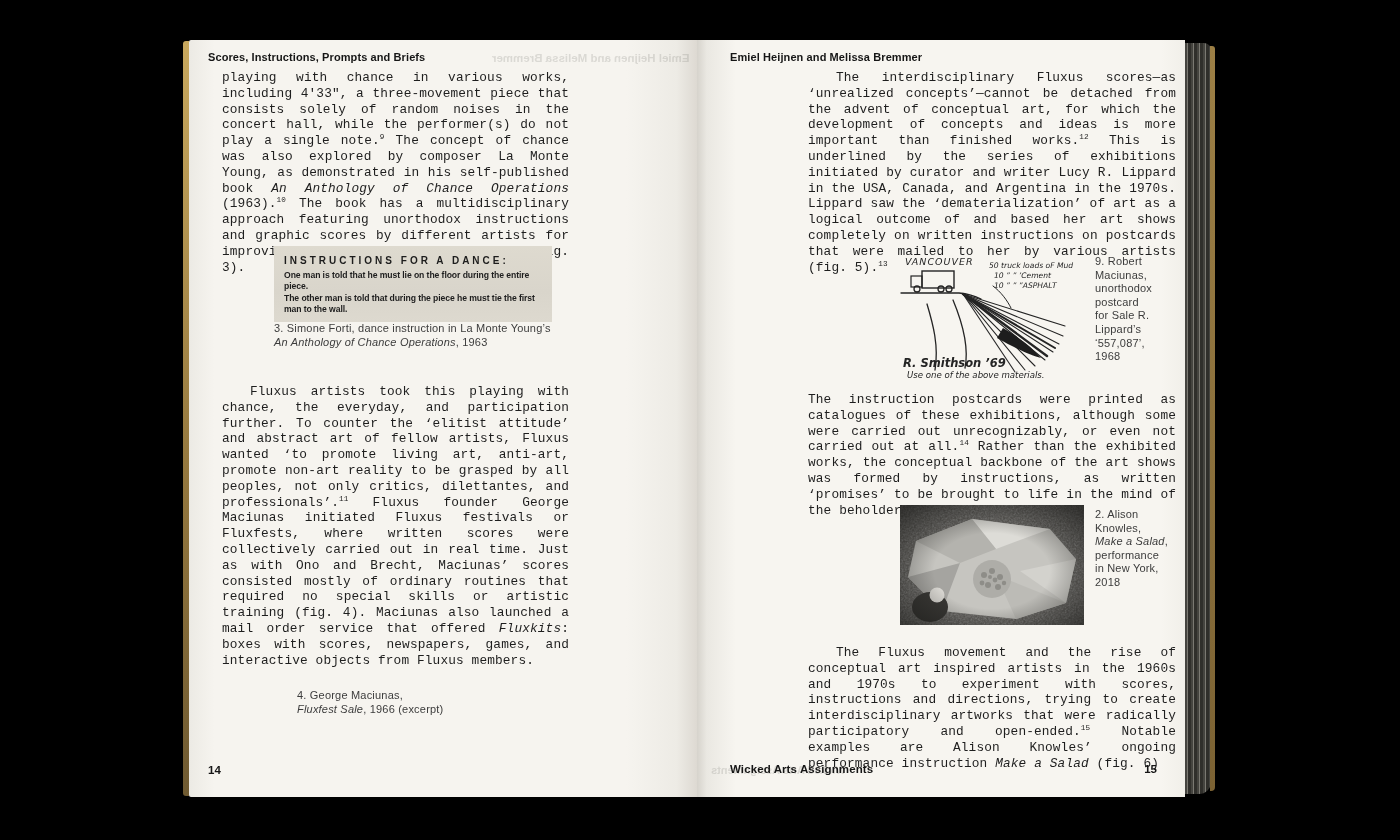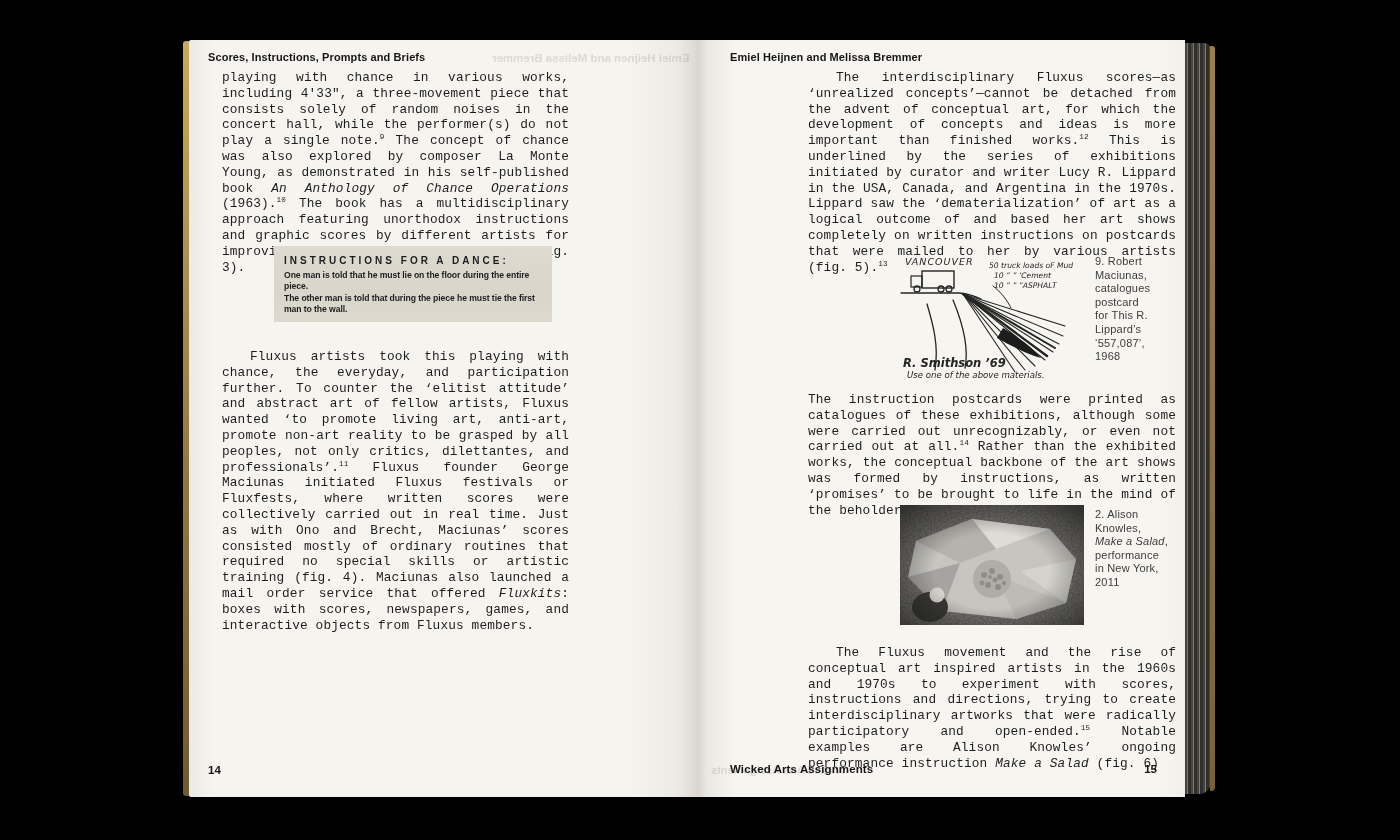--- a/index.html
+++ b/index.html
@@ -58,25 +58,30 @@
 
       <div class="clipbox box-dance" style="left:85px;top:206px;width:258px;">
         <div class="bx-title">INSTRUCTIONS FOR A DANCE:</div>
         <div class="bx-lines">
             <div>One man is told that he must lie on the floor during the entire</div>
             <div>piece.</div>
             <div>The other man is told that during the piece he must tie the first</div>
             <div>man to the wall.</div>
           </div>
       </div>
-
-      <div class="para" style="left:33px;top:309px;width:347px;">
+      <div class="caption" style="left:85px;top:282px;width:282px;"><span>3. Simone Forti, dance instruction in La Monte Young’s </span><span class="it">An Anthology of Chance Operations</span><span>, 1963</span></div>
+
+      <div class="para" style="left:33px;top:344px;width:347px;">
         <div class="indent"><span>Fluxus artists took this playing with chance, the everyday, and participation further. To counter the ‘elitist attitude’ and abstract art of fellow artists, Fluxus wanted ‘to promote living art, anti-art, promote non-art reality to be grasped by all peoples, not only critics, dilettantes, and professionals’.</span><span class="sup">11</span><span> Fluxus founder George Maciunas initiated Fluxus festivals or Fluxfests, where written scores were collectively carried out in real time. Just as with Ono and Brecht, Maciunas’ scores consisted mostly of ordinary routines that required no special skills or artistic training (fig. 4). Maciunas also launched a mail order service that offered </span><span class="it">Fluxkits</span><span>: boxes with scores, newspapers, games, and interactive objects from Fluxus members.</span></div>
       </div>
 
+      <div class="caption" style="left:108px;top:649px;width:220px;">
+          <div>4. George Maciunas,</div>
+          <div><span class="it">Fluxfest Sale</span><span>, 1966 (excerpt)</span></div>
+        </div>
 
       <div class="pgnum" style="left:19px;top:724px;">14</div>
     </div>
 
     <div class="page page-right">
       <div class="pg-header" style="left:33px;">Emiel Heijnen and Melissa Bremmer</div>
 
       <div class="para" style="left:111px;top:30px;width:368px;">
         <div class="indent"><span>The interdisciplinary Fluxus scores—as ‘unrealized concepts’—cannot be detached from the advent of conceptual art, for which the development of concepts and ideas is more important than finished works.</span><span class="sup">12</span><span> This is underlined by the series of exhibitions initiated by curator and writer Lucy R. Lippard in the USA, Canada, and Argentina in the 1970s. Lippard saw the ‘dematerialization’ of art as a logical outcome of and based her art shows completely on written instructions on postcards that were mailed to her by various artists (fig. 5).</span><span class="sup">13</span></div>
       </div>
@@ -116,23 +121,23 @@
             <text x="97" y="26" font-size="7.6">10 ”    ”   ’Cement</text>
             <text x="97" y="36" font-size="7.6">10 ”    ”  ”ASPHALT</text>
             <text x="6" y="115" font-size="11.5" font-weight="bold">R. Smithson ’69</text>
             <text x="10" y="126" font-size="8.6">Use one of the above materials.</text>
           </g>
         </svg>
       </div>
       <div class="caption" style="left:398px;top:215px;width:86px;">
           <div>9. Robert</div>
           <div>Maciunas,</div>
-          <div>catalogues</div>
+          <div>unorthodox</div>
           <div>postcard</div>
-          <div>for This R.</div>
+          <div>for Sale R.</div>
           <div>Lippard’s</div>
           <div>‘557,087’,</div>
           <div>1968</div>
         </div>
 
       <div class="para" style="left:111px;top:352px;width:368px;"><span>The instruction postcards were printed as catalogues of these exhibitions, although some were carried out unrecognizably, or even not carried out at all.</span><span class="sup">14</span><span> Rather than the exhibited works, the conceptual backbone of the art shows was formed by instructions, as written ‘promises’ to be brought to life in the mind of the beholder.</span></div>
 
       <div class="figimg" style="left:203px;top:465px;width:184px;height:120px;">
         <svg width="184" height="120" viewBox="0 0 184 120">
           <defs>
@@ -169,21 +174,21 @@
           <circle cx="37" cy="90" r="7.5" fill="#d8d6d1"></circle>
           <rect width="184" height="120" fill="url(#vig)"></rect>
         </svg>
       </div>
       <div class="caption" style="left:398px;top:468px;width:86px;">
           <div>2. Alison</div>
           <div>Knowles,</div>
           <div><span class="it">Make a Salad</span><span>,</span></div>
           <div>performance</div>
           <div>in New York,</div>
-          <div>2011</div>
+          <div>2018</div>
         </div>
 
       <div class="para" style="left:111px;top:605px;width:368px;">
         <div class="indent"><span>The Fluxus movement and the rise of conceptual art inspired artists in the 1960s and 1970s to experiment with scores, instructions and directions, trying to create interdisciplinary artworks that were radically participatory and open-ended.</span><span class="sup">15</span><span> Notable examples are Alison Knowles’ ongoing performance instruction </span><span class="it">Make a Salad</span><span> (fig. 6)</span></div>
       </div>
 
       <div class="ghost" style="top:724px;left:14px;font-size:11px;">Wicked Arts Assignments</div>
       <div class="pg-footer" style="left:33px;top:723px;">Wicked Arts Assignments</div>
       <div class="pgnum" style="right:28px;top:723px;">15</div>
     </div>

